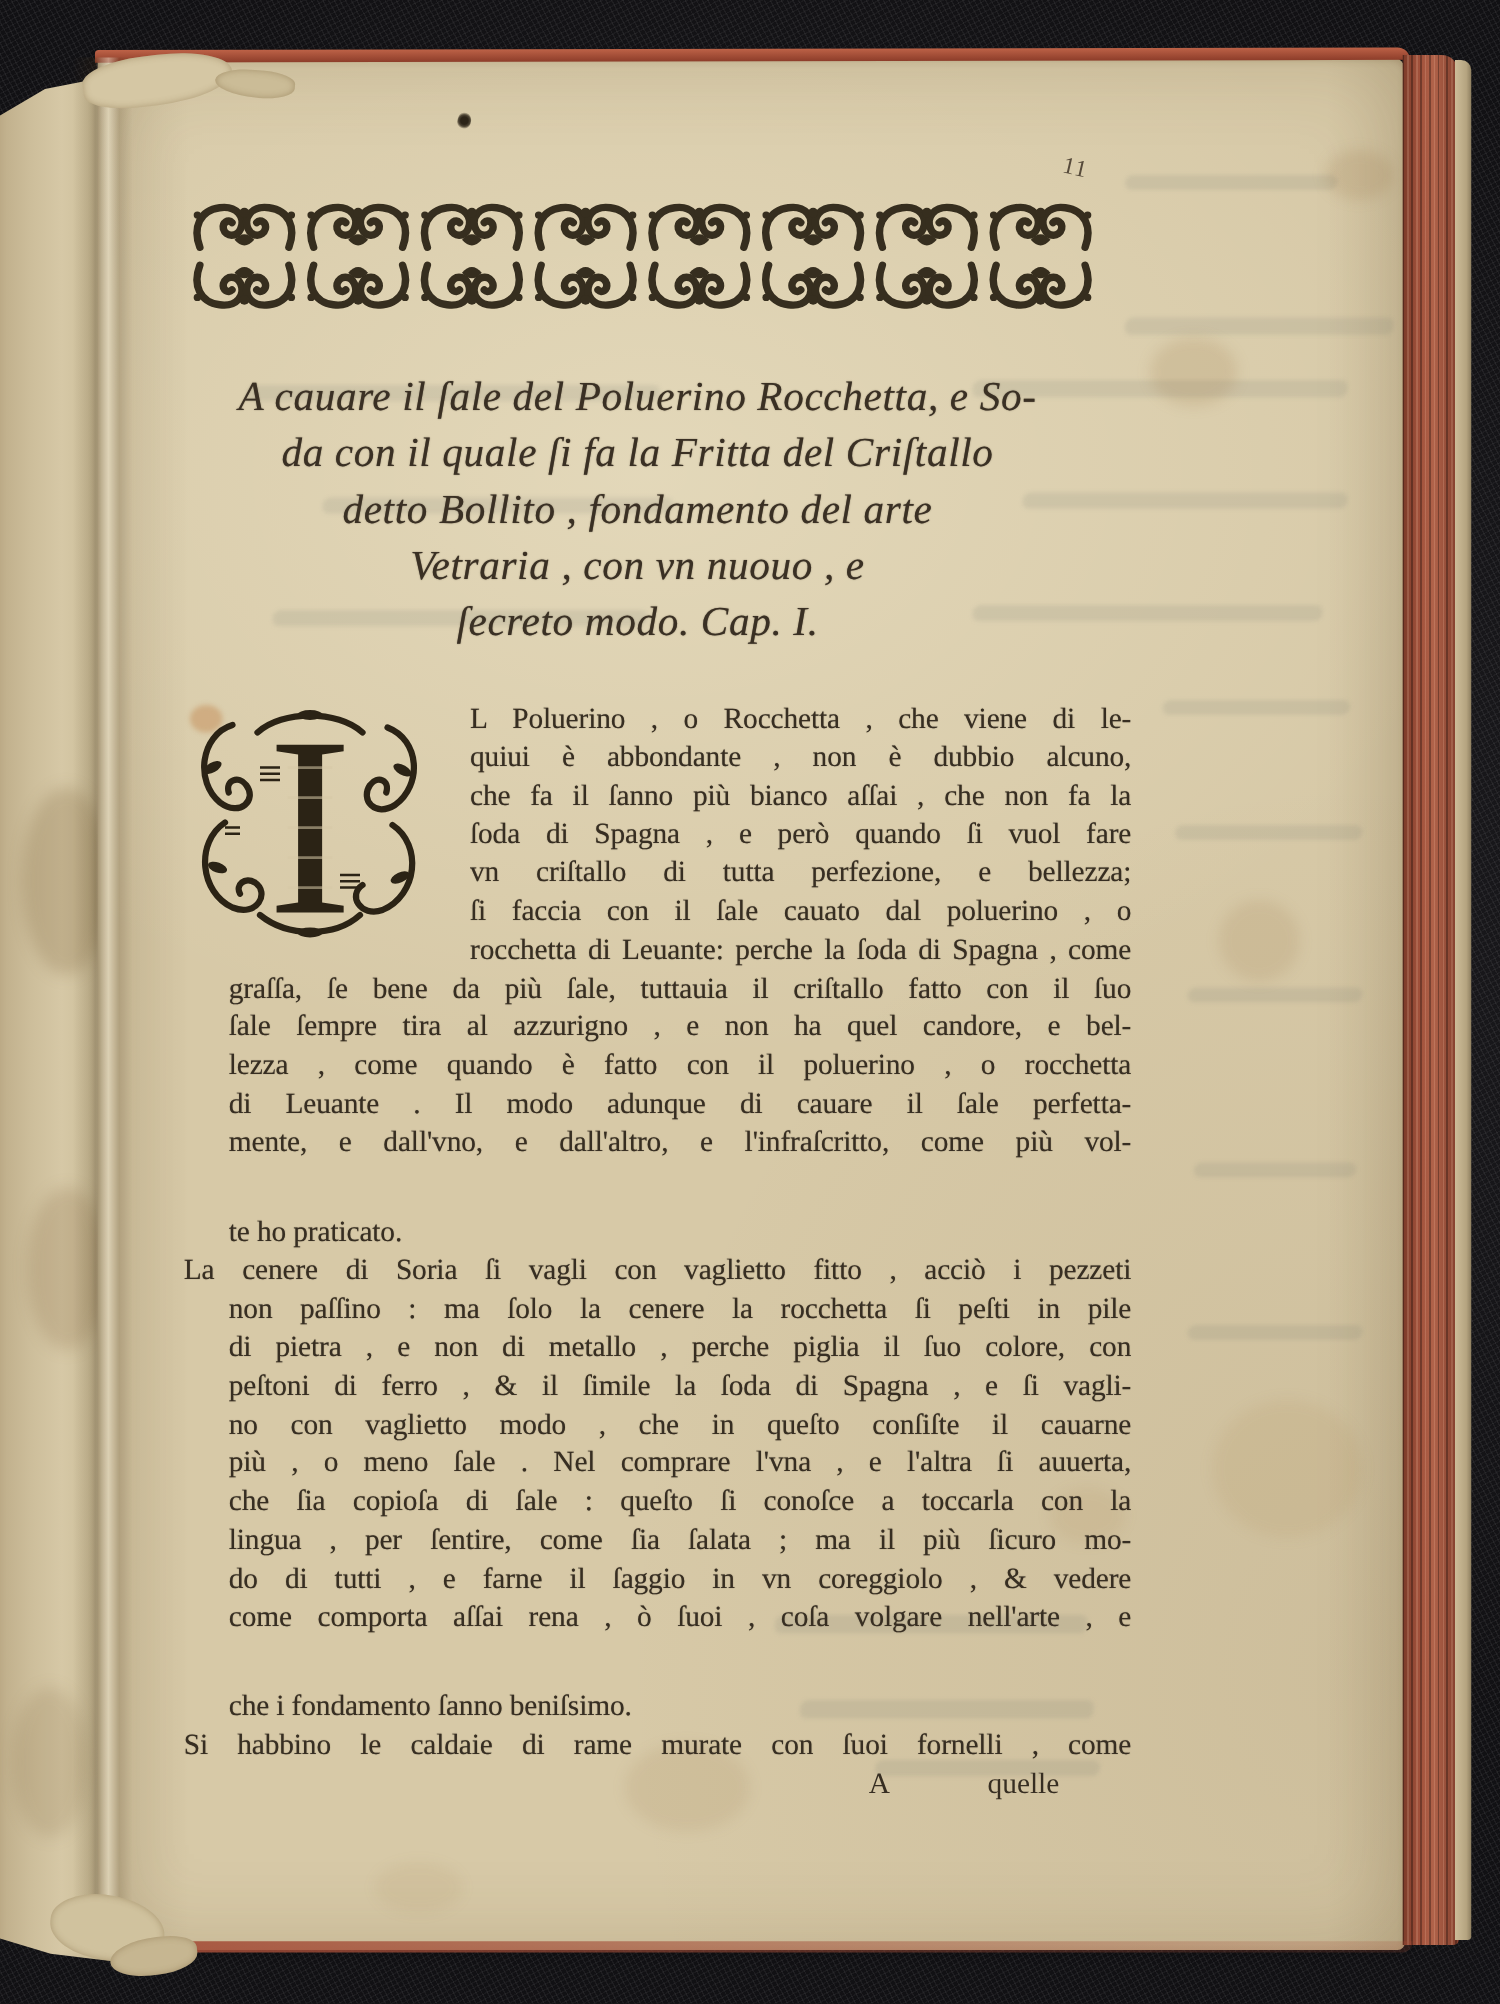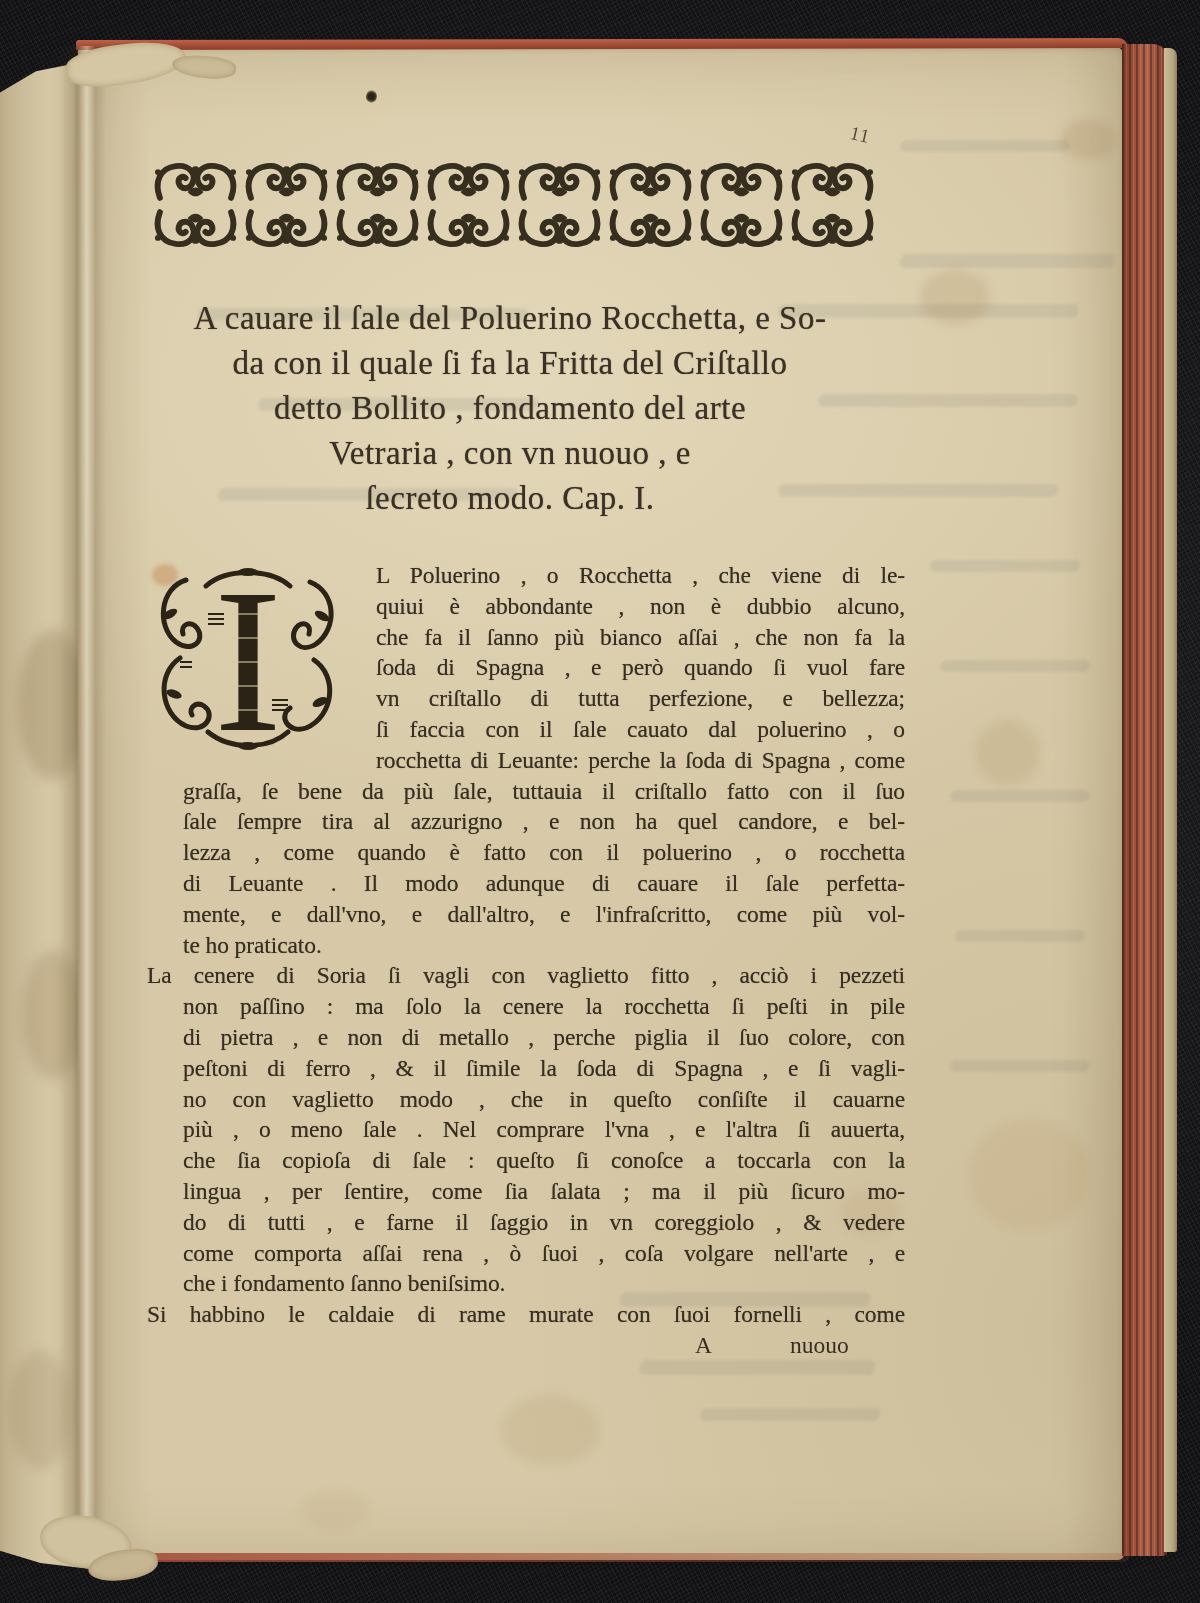--- a/index.html
+++ b/index.html
@@ -57,28 +57,28 @@
     color:rgba(62,50,38,.85); transform:rotate(13deg); }
 
   .headpiece { position:absolute; left:72px; top:112px; width:730px; height:94px;
     color:#2c2416; opacity:.94; }
 
   .fleck { position:absolute; left:288px; top:44px; width:11px; height:13px;
     background:radial-gradient(circle at 50% 50%, #2c2418 0 35%, rgba(44,36,24,.8) 55%, rgba(44,36,24,0) 78%);
     border-radius:40% 60% 50% 50%; transform:rotate(20deg); }
 
   .title { position:absolute; left:60px; top:250px; width:744px; text-align:center;
-    font-size:33px; line-height:45px; color:#3a3024; letter-spacing:.5px; }
+    font-style:italic; font-size:33px; line-height:45px; color:#3a3024; letter-spacing:.5px; }
   .tline { text-shadow:0 0 1px rgba(54,44,32,.7); }
 
   .bodytext { position:absolute; left:105px; top:514px; width:722px;
     font-size:23.5px; line-height:30.8px; color:#372e22; }
   .line { text-align:justify; text-align-last:justify; height:30.8px; overflow:hidden;
     letter-spacing:-.1px; text-shadow:0 0 .8px rgba(55,46,34,.6); }
-  .last-left .line:last-child { text-align-last:left; }
+  .last-left .line:last-child { text-align-last:left;margin-top:41px; }
   .hanging .line:first-child { margin-left:-36px; }
 
   .dropwrap { float:left; width:212px; height:200px; margin:2px 14px 0 -33px; }
   .dropcap-svg { width:196px; height:194px; color:#2b2315; }
   .dropcap-svg text { font-family:"Liberation Serif","DejaVu Serif",serif; }
 
   .footrow { position:relative; height:31px; }
   .sig { position:absolute; left:512px; } .catch { position:absolute; left:607px; }
 
   
@@ -232,21 +232,21 @@
           <div class="line">lingua , per ſentire, come ſia ſalata ; ma il più ſicuro mo-</div>
           <div class="line">do di tutti , e farne il ſaggio in vn coreggiolo , &amp; vedere</div>
           <div class="line">come comporta aſſai rena , ò ſuoi , coſa volgare nell'arte , e</div>
           <div class="line">che i fondamento ſanno beniſsimo.</div>
         </div>
       <div class="para hanging">
           <div class="line">Si habbino le caldaie di rame murate con ſuoi fornelli , come</div>
         </div>
       <div class="footrow">
         <span class="sig">A</span>
-        <span class="catch">nuouo</span>
+        <span class="catch">quelle</span>
       </div>
     </div>
   </div>
 
   <div class="top-red"></div>
   <div class="fore-edge"></div>
   <div class="cover-sliver"></div>
   <div class="bottom-red"></div>
   <div class="fold"></div>
 

